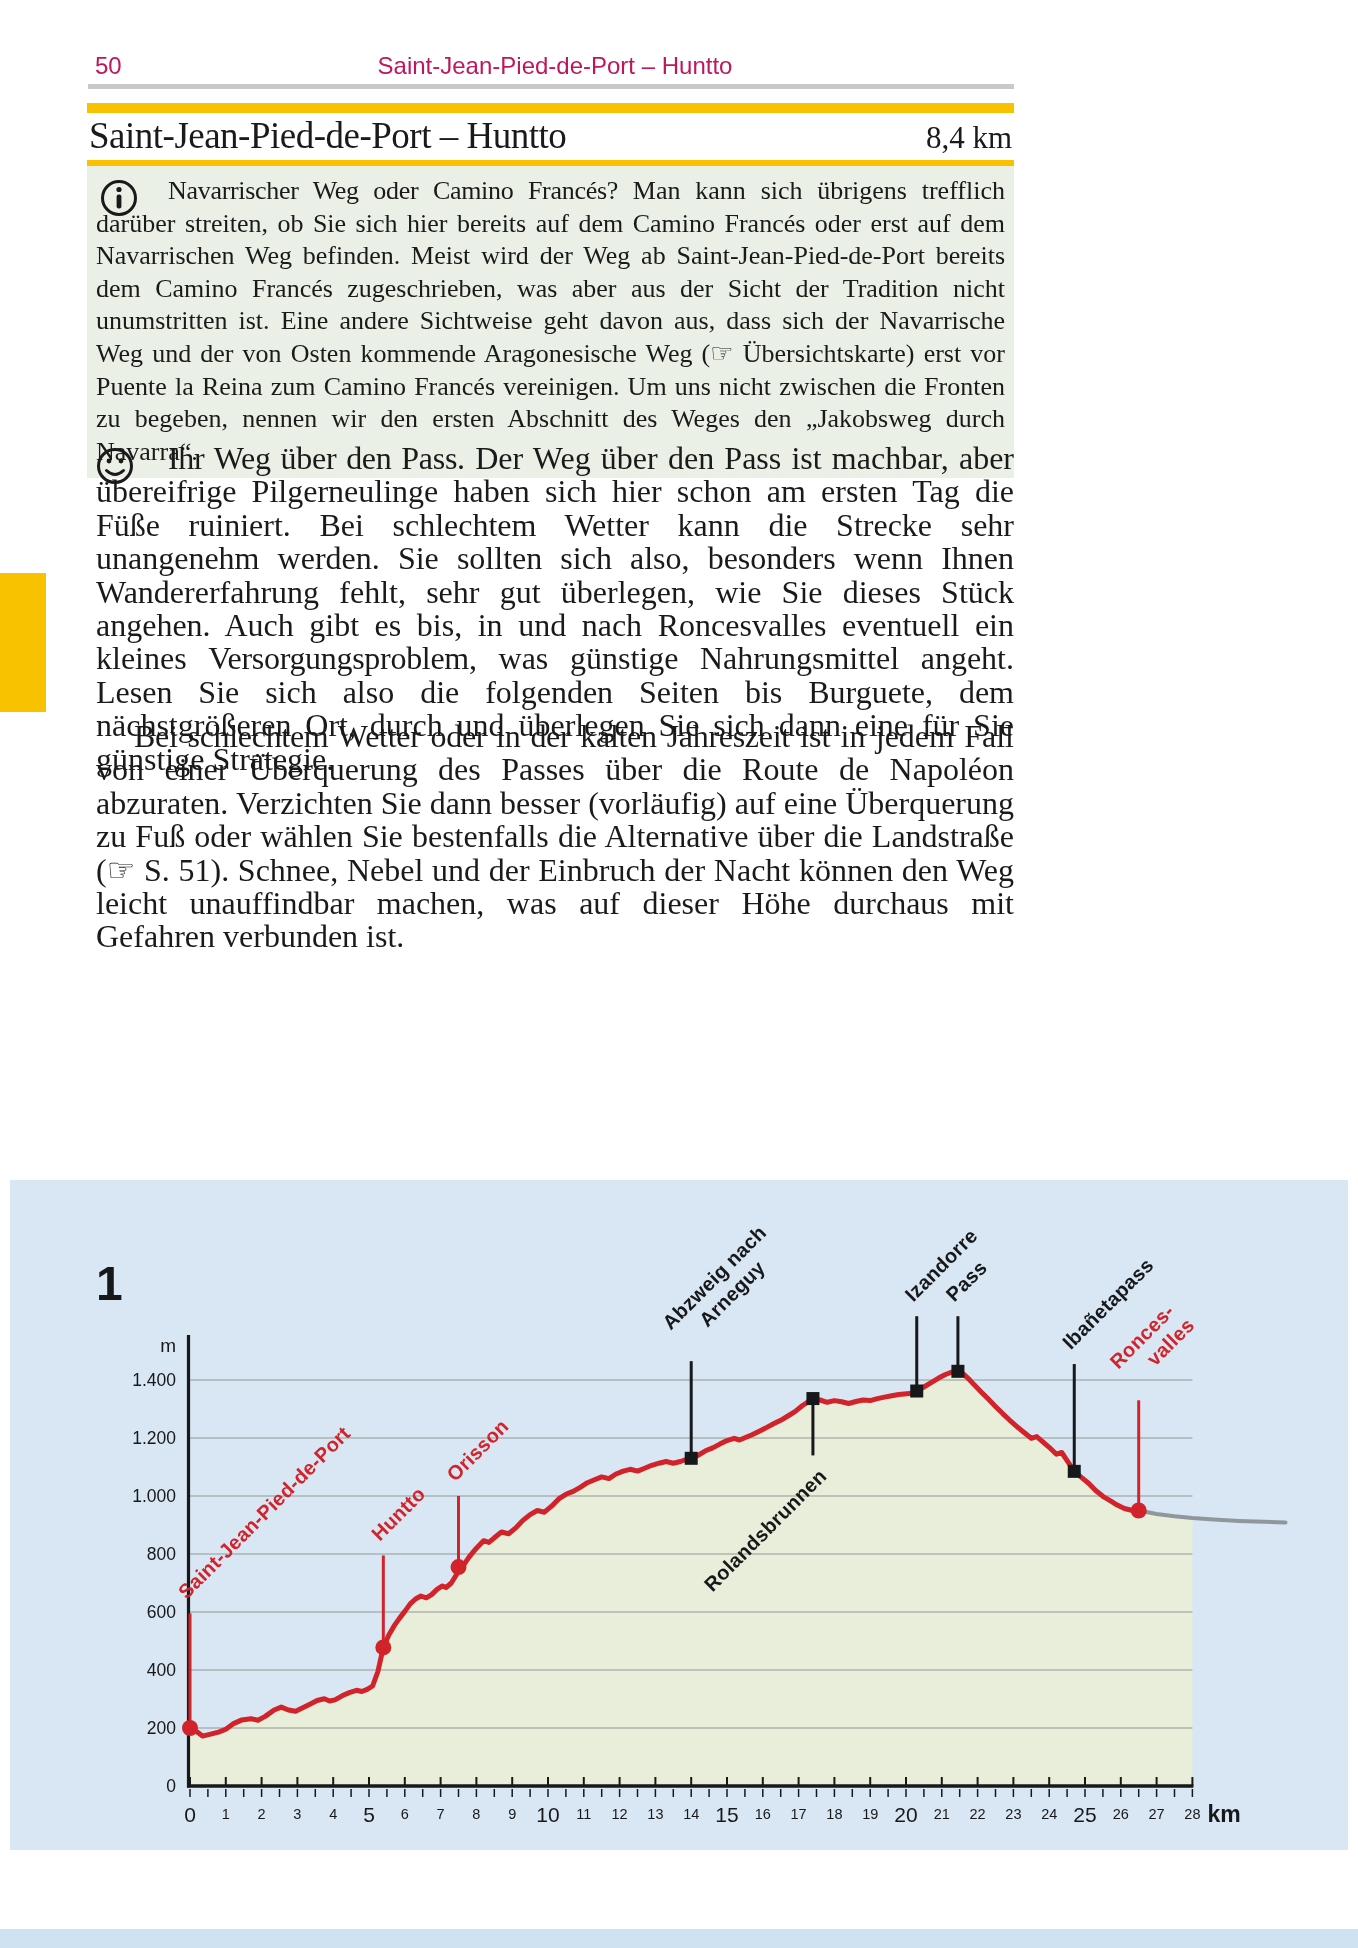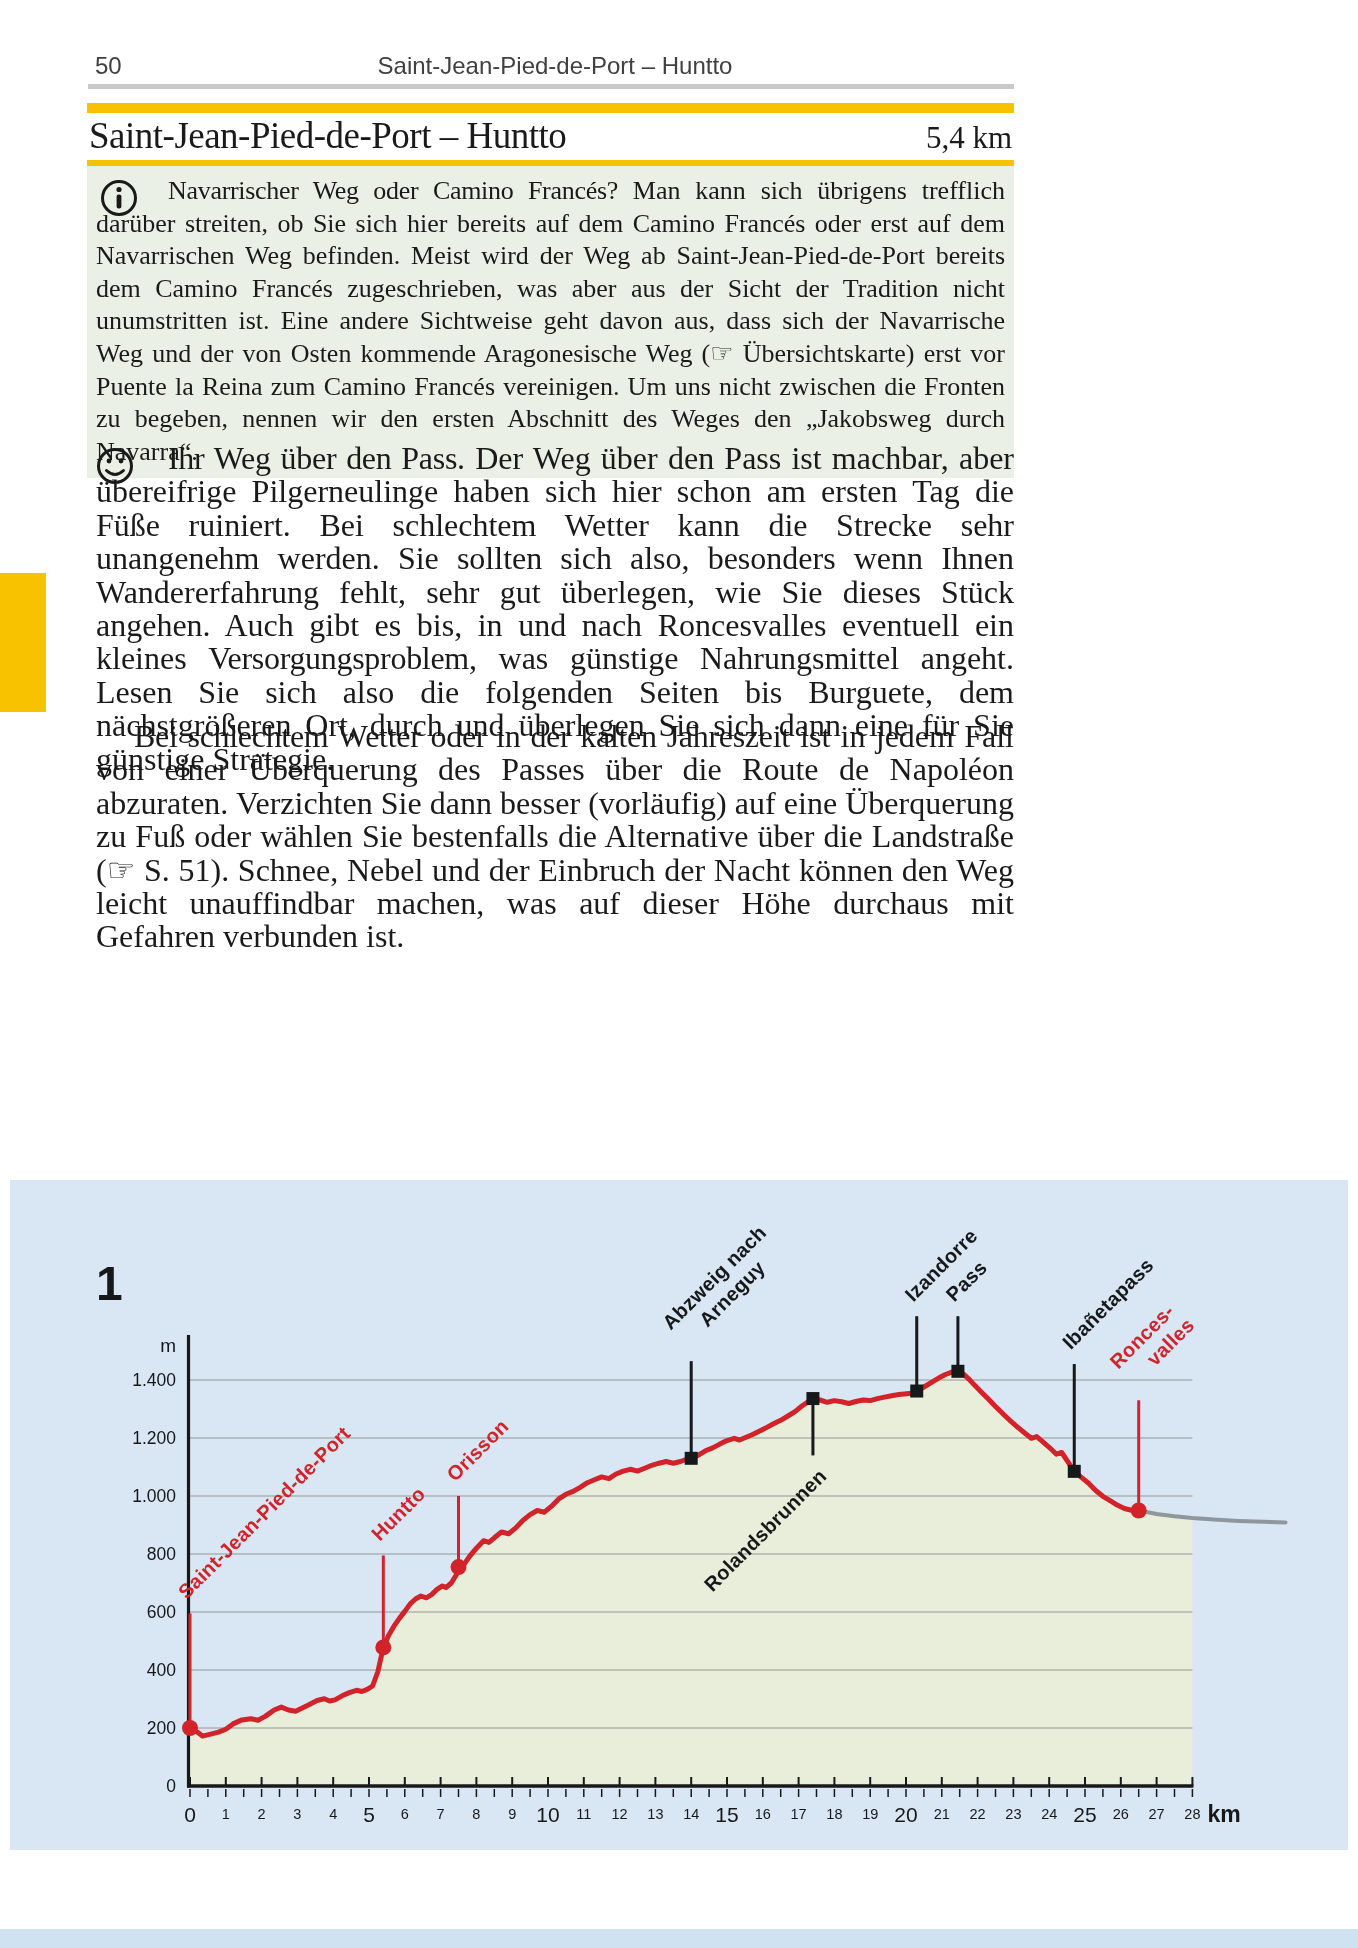--- a/index.html
+++ b/index.html
@@ -6,21 +6,21 @@
   body{
     position:relative;
     width:1358px;height:1948px;
     background:#ffffff;
     font-family:"Liberation Serif","DejaVu Serif",serif;
     color:#1a1a1a;
     overflow:hidden;
   }
   
   .running-head{position:absolute;left:95px;top:52px;width:920px;height:30px;
-    font-family:"Liberation Sans","DejaVu Sans",sans-serif;font-size:24px;color:#404040;}
+    font-family:"Liberation Sans","DejaVu Sans",sans-serif;font-size:24px;color:#be185d;}
   .running-head .pageno{position:absolute;left:0;top:0;}
   .running-head .rh-title{position:absolute;left:0;right:0;text-align:center;top:0;}
   .head-rule{position:absolute;left:88px;top:84px;width:926px;height:5px;background:#c9c9c9;}
 
   
   .route-header{position:absolute;left:87px;top:103px;width:927px;
     border-top:10px solid #f9c200;border-bottom:10px solid #f9c200;
     display:flex;justify-content:space-between;align-items:baseline;
     padding:1px 2px 3px 2px;box-sizing:border-box;}
   .route-title{font-size:37px;letter-spacing:-0.5px;}
@@ -54,21 +54,21 @@
 <body>
 
 <div class="running-head">
   <span class="pageno">50</span>
   <span class="rh-title">Saint-Jean-Pied-de-Port – Huntto</span>
 </div>
 <div class="head-rule"></div>
 
 <div class="route-header">
   <span class="route-title">Saint-Jean-Pied-de-Port – Huntto</span>
-  <span class="route-dist">5,4 km</span>
+  <span class="route-dist">8,4 km</span>
 </div>
 
 <div class="info-box">
   <svg class="circle-icon" viewBox="0 0 40 40">
     <circle cx="20" cy="20" r="16.5" fill="none" stroke="#1a1a1a" stroke-width="3"></circle>
     <circle cx="20" cy="11.5" r="2.6" fill="#1a1a1a"></circle>
     <rect x="17.6" y="16.5" width="4.8" height="14" rx="2" fill="#1a1a1a"></rect>
   </svg>
   <span class="box-text"><span class="lead">Navarrischer Weg oder Camino Francés?</span><span> Man kann sich übrigens trefflich darüber streiten, ob Sie sich hier bereits auf dem Camino Francés oder erst auf dem Navarrischen Weg befinden. Meist wird der Weg ab Saint-Jean-Pied-de-Port bereits dem Camino Francés zugeschrieben, was aber aus der Sicht der Tradition nicht unumstritten ist. Eine andere Sichtweise geht davon aus, dass sich der Navarrische Weg und der von Osten kommende Aragonesische Weg (☞ Übersichtskarte) erst vor Puente la Reina zum Camino Francés vereinigen. Um uns nicht zwischen die Fronten zu begeben, nennen wir den ersten Abschnitt des Weges den „Jakobsweg durch Navarra“.</span></span>
 </div>

